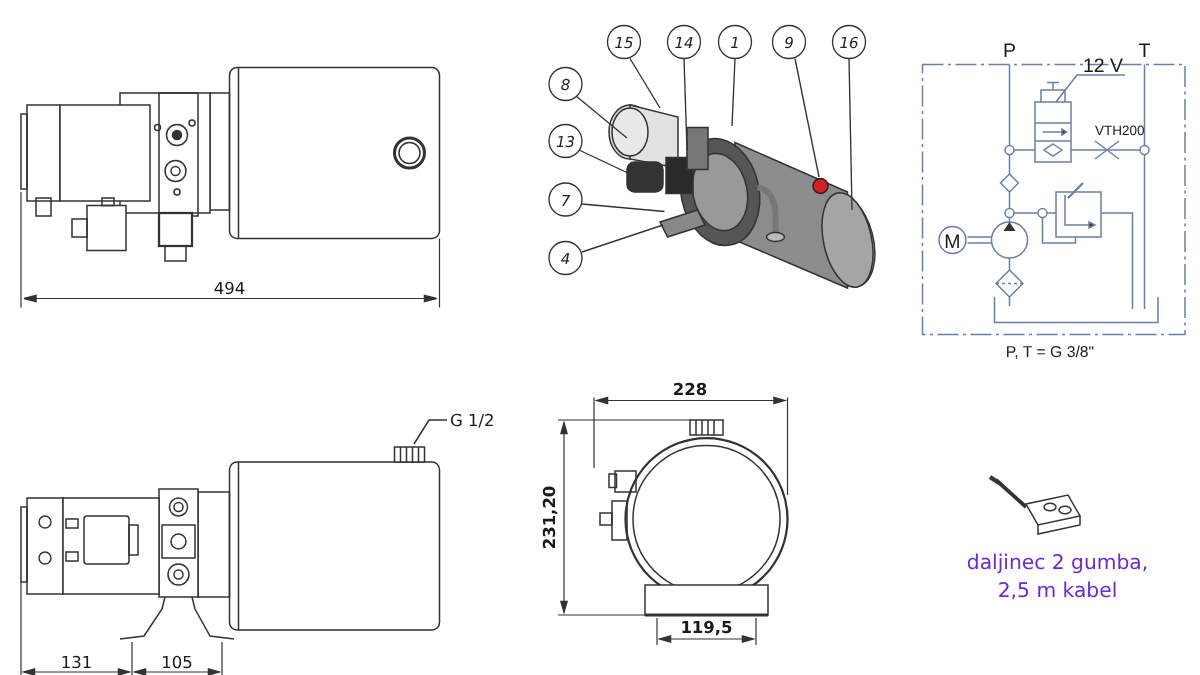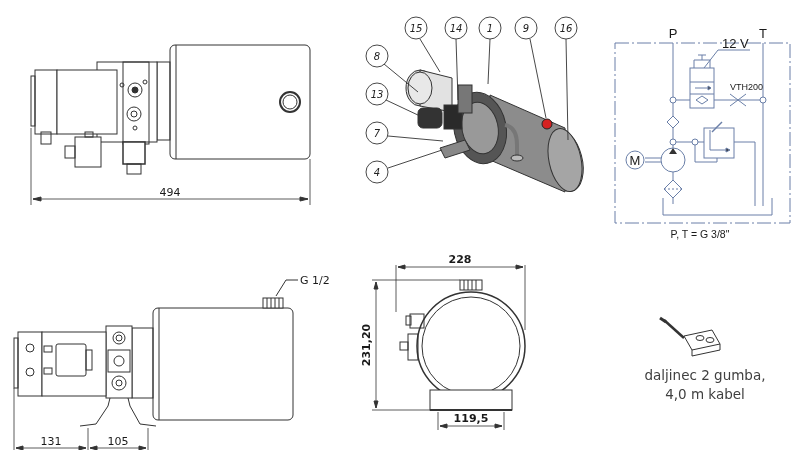--- a/index.html
+++ b/index.html
@@ -1,27 +1,27 @@
 <!DOCTYPE html>
 <html><head>
 <meta charset="utf-8">
 <style>
   html, body { margin: 0; padding: 0; background: #ffffff; }
   body { width: 800px; height: 450px; position: relative; overflow: hidden; font-family: "Liberation Sans", sans-serif; }
   .view { position: absolute; }
   svg { display: block; }
   .dim-text { font-family: "DejaVu Sans", sans-serif; font-size: 11px; fill: #1a1a1a; }
   .schem-text { font-family: "Liberation Sans", sans-serif; fill: #1a1a1a; }
-  .caption { position: absolute; font-family: "DejaVu Sans", sans-serif; font-size: 13.5px; color: #404040; text-align: center; line-height: 19px; }
+  .caption { position: absolute; font-family: "DejaVu Sans", sans-serif; font-size: 13.5px; color: #6d28d9; text-align: center; line-height: 19px; }
   .lbl { font-family: "DejaVu Sans", sans-serif; font-size: 10px; fill: #222; }
 </style>
 </head>
 <body>
 
-<div class="view" style="left:17px;top:0;width:320px;height:220px;">
+<div class="view" style="left:0;top:0;width:320px;height:220px;">
   <svg width="320" height="220" viewBox="0 0 320 220" stroke="#333" fill="none" stroke-width="1">
 
     <rect x="153" y="45" width="140" height="114" rx="5" fill="#fff"></rect>
     <line x1="159" y1="45" x2="159" y2="159"></line>
     <circle cx="273" cy="102" r="10" stroke-width="2"></circle>
     <circle cx="273" cy="102" r="7"></circle>
 
     <rect x="140" y="62" width="13" height="78"></rect>
 
     <rect x="80" y="62" width="60" height="80" fill="#fff"></rect>
@@ -260,14 +260,14 @@
     <line x1="24" y1="10" x2="44" y2="28" stroke-width="2.5"></line>
     <line x1="20" y1="8" x2="26" y2="12" stroke-width="3"></line>
     <polygon points="44,26 72,20 80,34 52,40" fill="#fff"></polygon>
     <polyline points="52,40 52,46 80,40 80,34"></polyline>
     <ellipse cx="60" cy="28" rx="4" ry="2.5"></ellipse>
       <ellipse cx="70" cy="30" rx="4" ry="2.5"></ellipse>
   </svg>
 </div>
 <div class="caption" style="left:630px;top:366px;width:150px;">
   <div>daljinec 2 gumba,</div>
-  <div>4,0 m kabel</div>
+  <div>2,5 m kabel</div>
 </div>
 
 </body></html>

